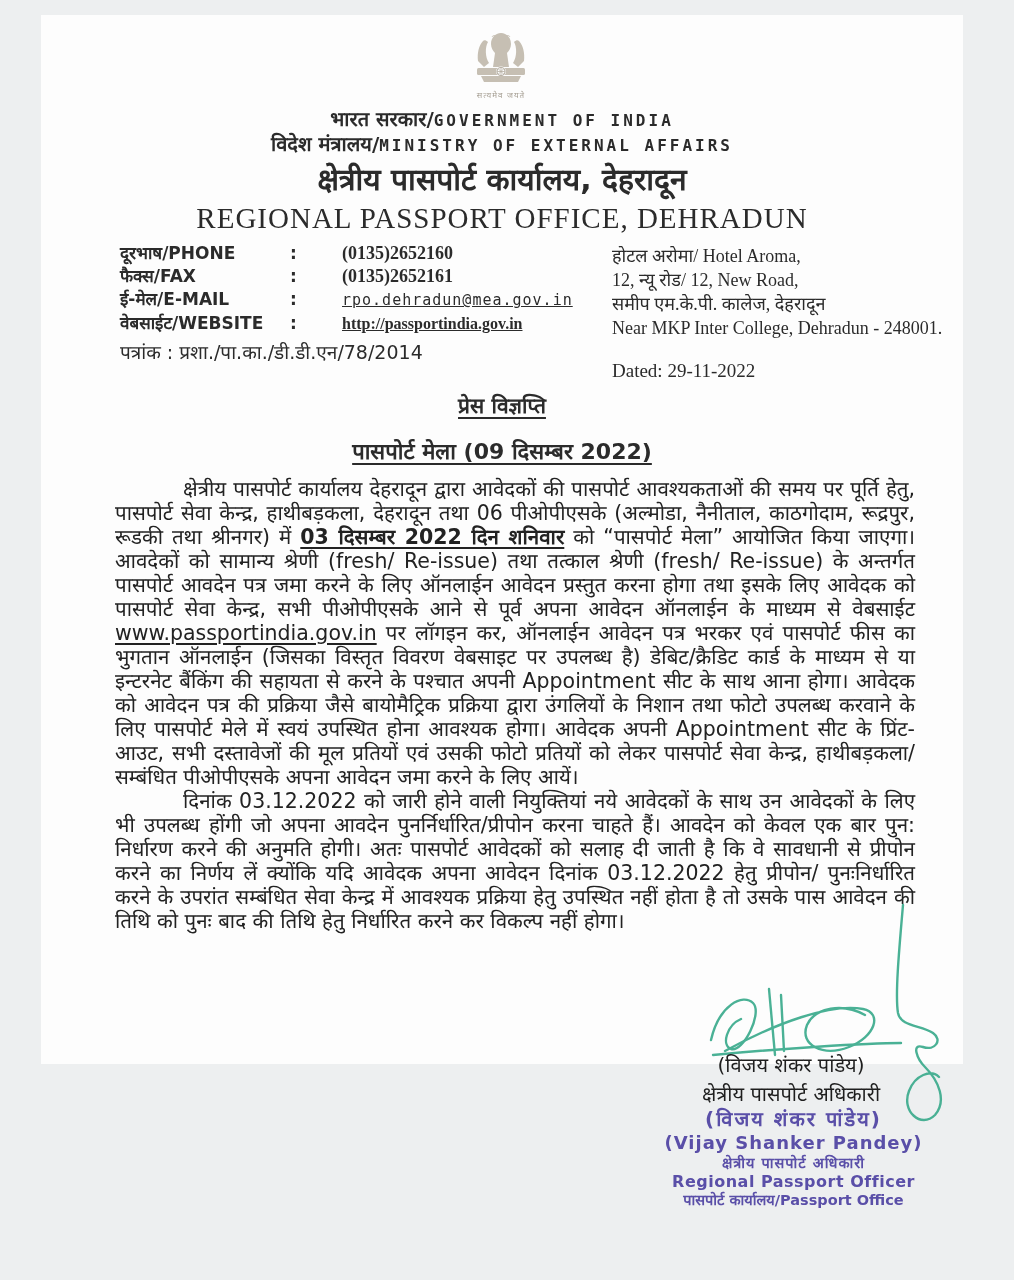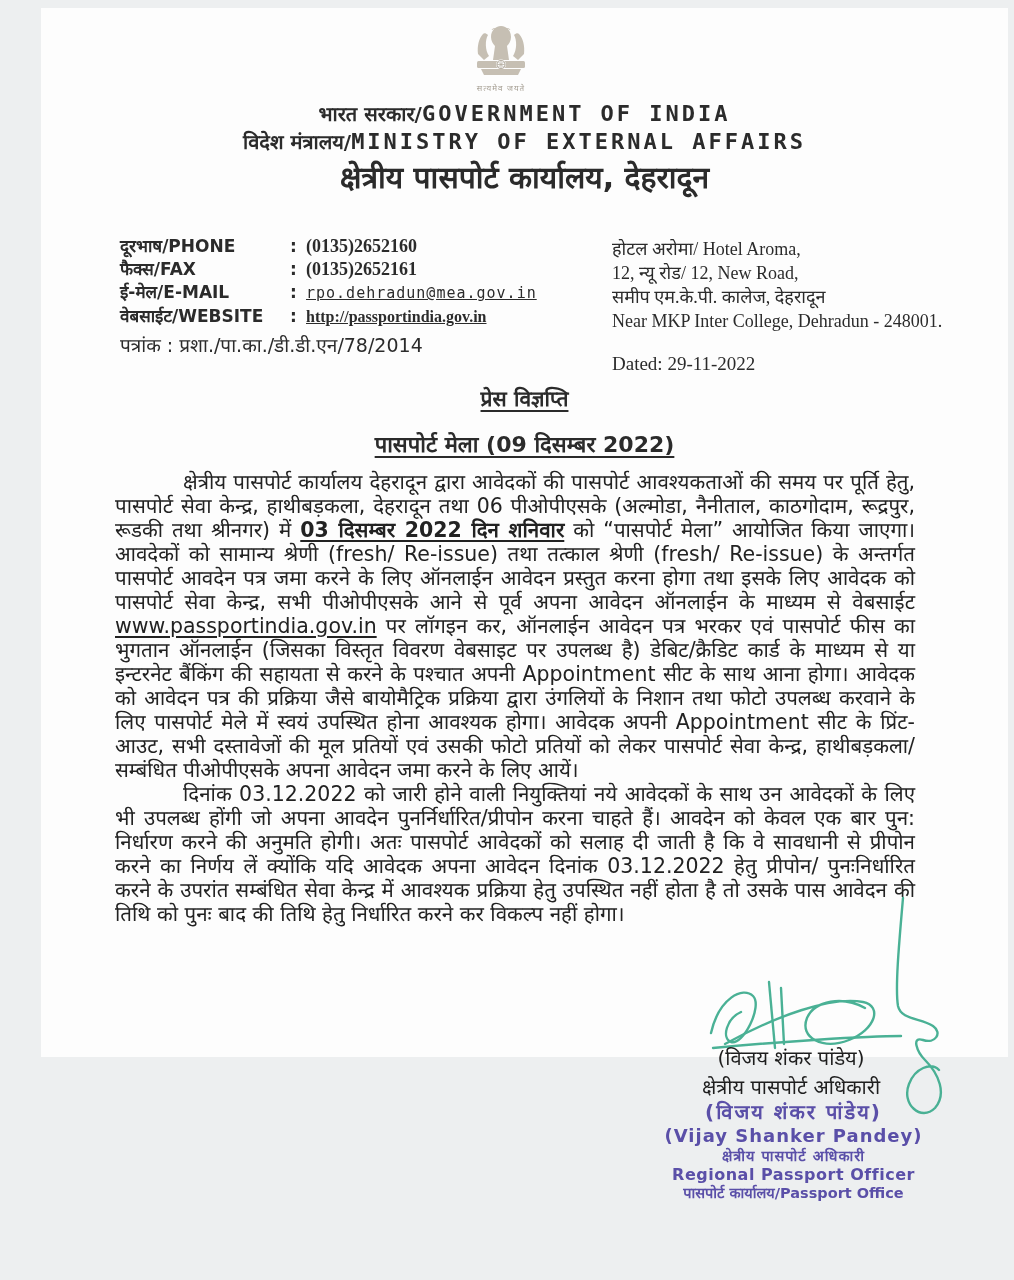--- a/index.html
+++ b/index.html
@@ -4,41 +4,40 @@
 <style>
   html,body{margin:0;padding:0;}
   body{
     width:1014px;height:1280px;position:relative;
     background:#edeff0;
     font-family:"DejaVu Sans",sans-serif;
     color:#2b2b2b;
     overflow:hidden;
   }
   .page{
-    position:absolute;left:41px;top:8px;width:922px;height:1049px;
+    position:absolute;left:41px;top:15px;width:922px;height:1049px;
     background:#fdfdfd;
-    padding-left:45px;
   }
   
   .emblem{position:absolute;left:414px;top:14px;width:92px;text-align:center;
     opacity:.8;filter:blur(.4px);}
   .emblem svg{display:block;margin:0 auto;}
   .emblem-caption{font-size:8px;color:#8d8475;letter-spacing:1px;margin-top:-2px;}
   
   .header{position:absolute;left:0;top:92px;width:100%;text-align:center;line-height:1.25;}
   .h-line{font-size:20px;font-weight:bold;white-space:nowrap;}
-  .en-mono{font-family:"DejaVu Sans Mono",monospace;font-weight:bold;letter-spacing:3px;font-size:22px;}
+  .en-mono{font-family:"DejaVu Sans Mono",monospace;font-weight:bold;letter-spacing:3px;font-size:16px;}
   .h-office-hi{font-size:30px;font-weight:600;margin-top:4px;}
   .h-office-en{font-family:"Liberation Serif",serif;font-size:29px;letter-spacing:1px;margin-top:1px;font-weight:500;}
   
   .contact{position:absolute;left:79px;top:227px;}
   .crow{display:flex;align-items:baseline;line-height:23px;}
   .clabel{width:170px;font-weight:bold;font-size:17px;}
   .ccolon{width:16px;font-weight:bold;font-size:17px;}
-  .cvalue{font-family:"Liberation Serif",serif;font-weight:bold;font-size:18px;}
+  .cvalue{font-family:"Liberation Serif",serif;font-weight:bold;font-size:18px;margin-left:36px;}
   .cvalue.mono{font-family:"DejaVu Sans Mono",monospace;font-weight:normal;font-size:15px;
     text-decoration:underline;letter-spacing:1px;}
   .cvalue.site{text-decoration:underline;font-size:16px;}
   .refline{margin-top:4px;font-size:19px;line-height:26px;}
   .refline .ref-label{font-weight:500;}
   
   .address{position:absolute;left:571px;top:229px;font-family:"Liberation Serif",serif;
     font-weight:normal;font-size:18px;line-height:24px;}
   .address .aline{white-space:nowrap;}
   .address .dated{margin-top:19px;font-size:19px;}
@@ -91,20 +90,21 @@
         <path d="M12 47 L52 47 L49 53 L15 53 Z"></path>
       </g>
     </svg>
     <div class="emblem-caption">सत्यमेव जयते</div>
   </div>
 
   <div class="header">
     <div class="h-line"><span>भारत सरकार/</span><span class="en-mono">GOVERNMENT OF INDIA</span></div>
     <div class="h-line"><span>विदेश मंत्रालय/</span><span class="en-mono">MINISTRY OF EXTERNAL AFFAIRS</span></div>
     <div class="h-office-hi">क्षेत्रीय पासपोर्ट कार्यालय, देहरादून</div>
+    <div class="h-office-en">REGIONAL PASSPORT OFFICE, DEHRADUN</div>
   </div>
 
   <div class="contact">
     <div class="crow">
       <span class="clabel">दूरभाष/PHONE</span>
       <span class="ccolon">:</span>
       <span class="cvalue">(0135)2652160</span>
     </div>
     <div class="crow">
       <span class="clabel">फैक्स/FAX</span>

